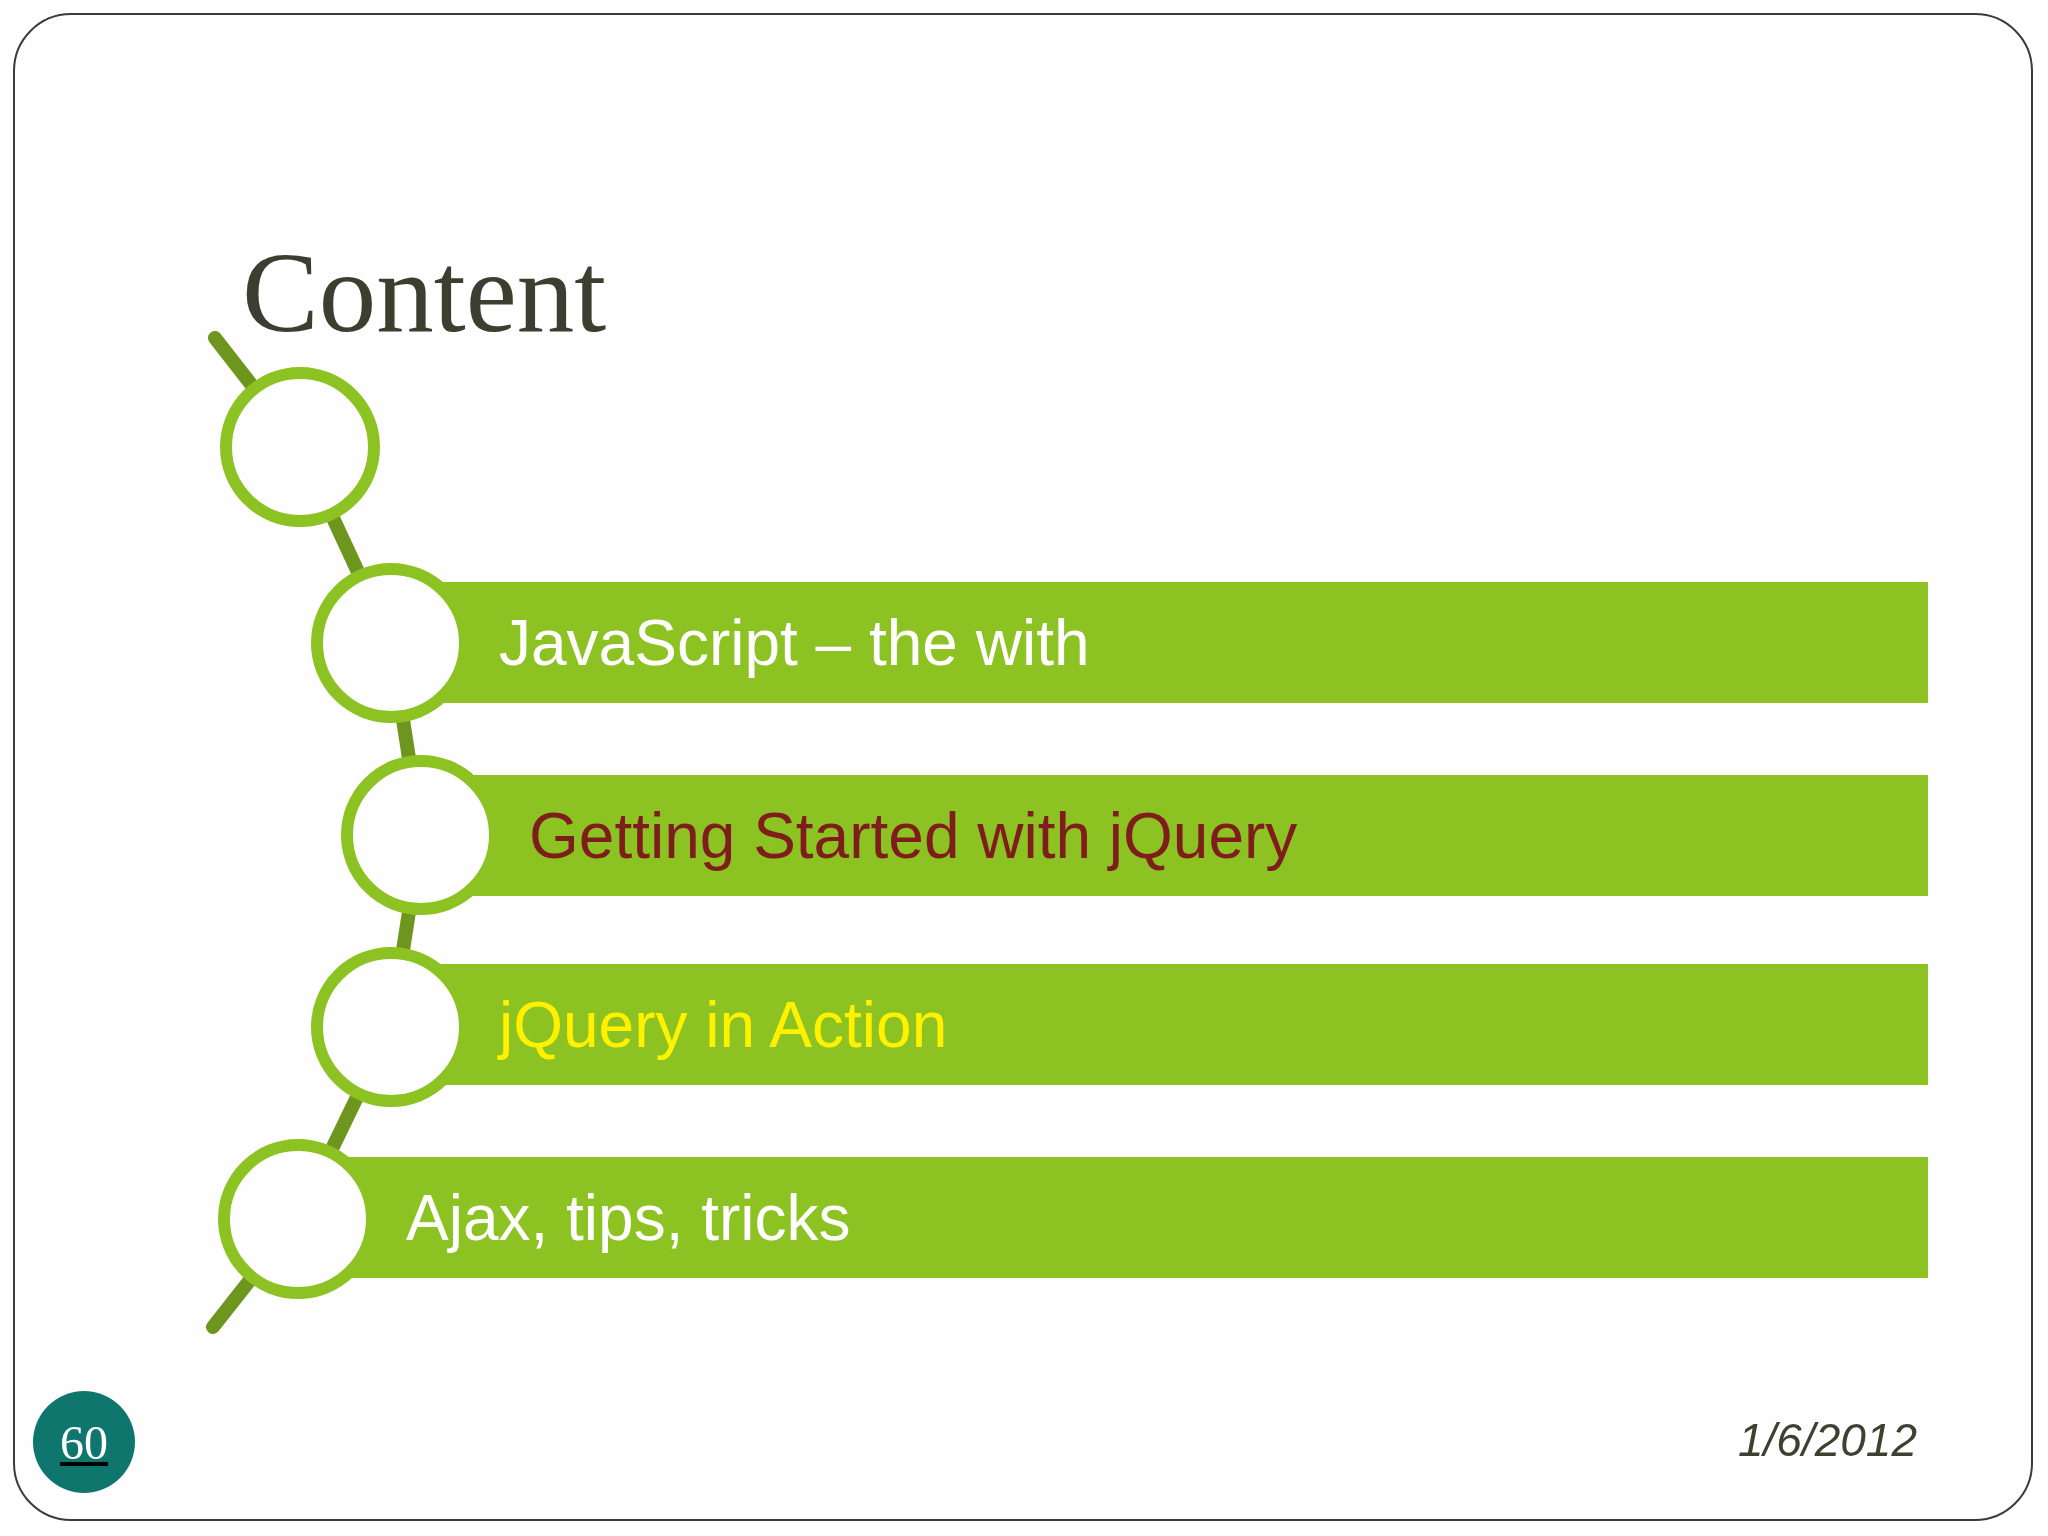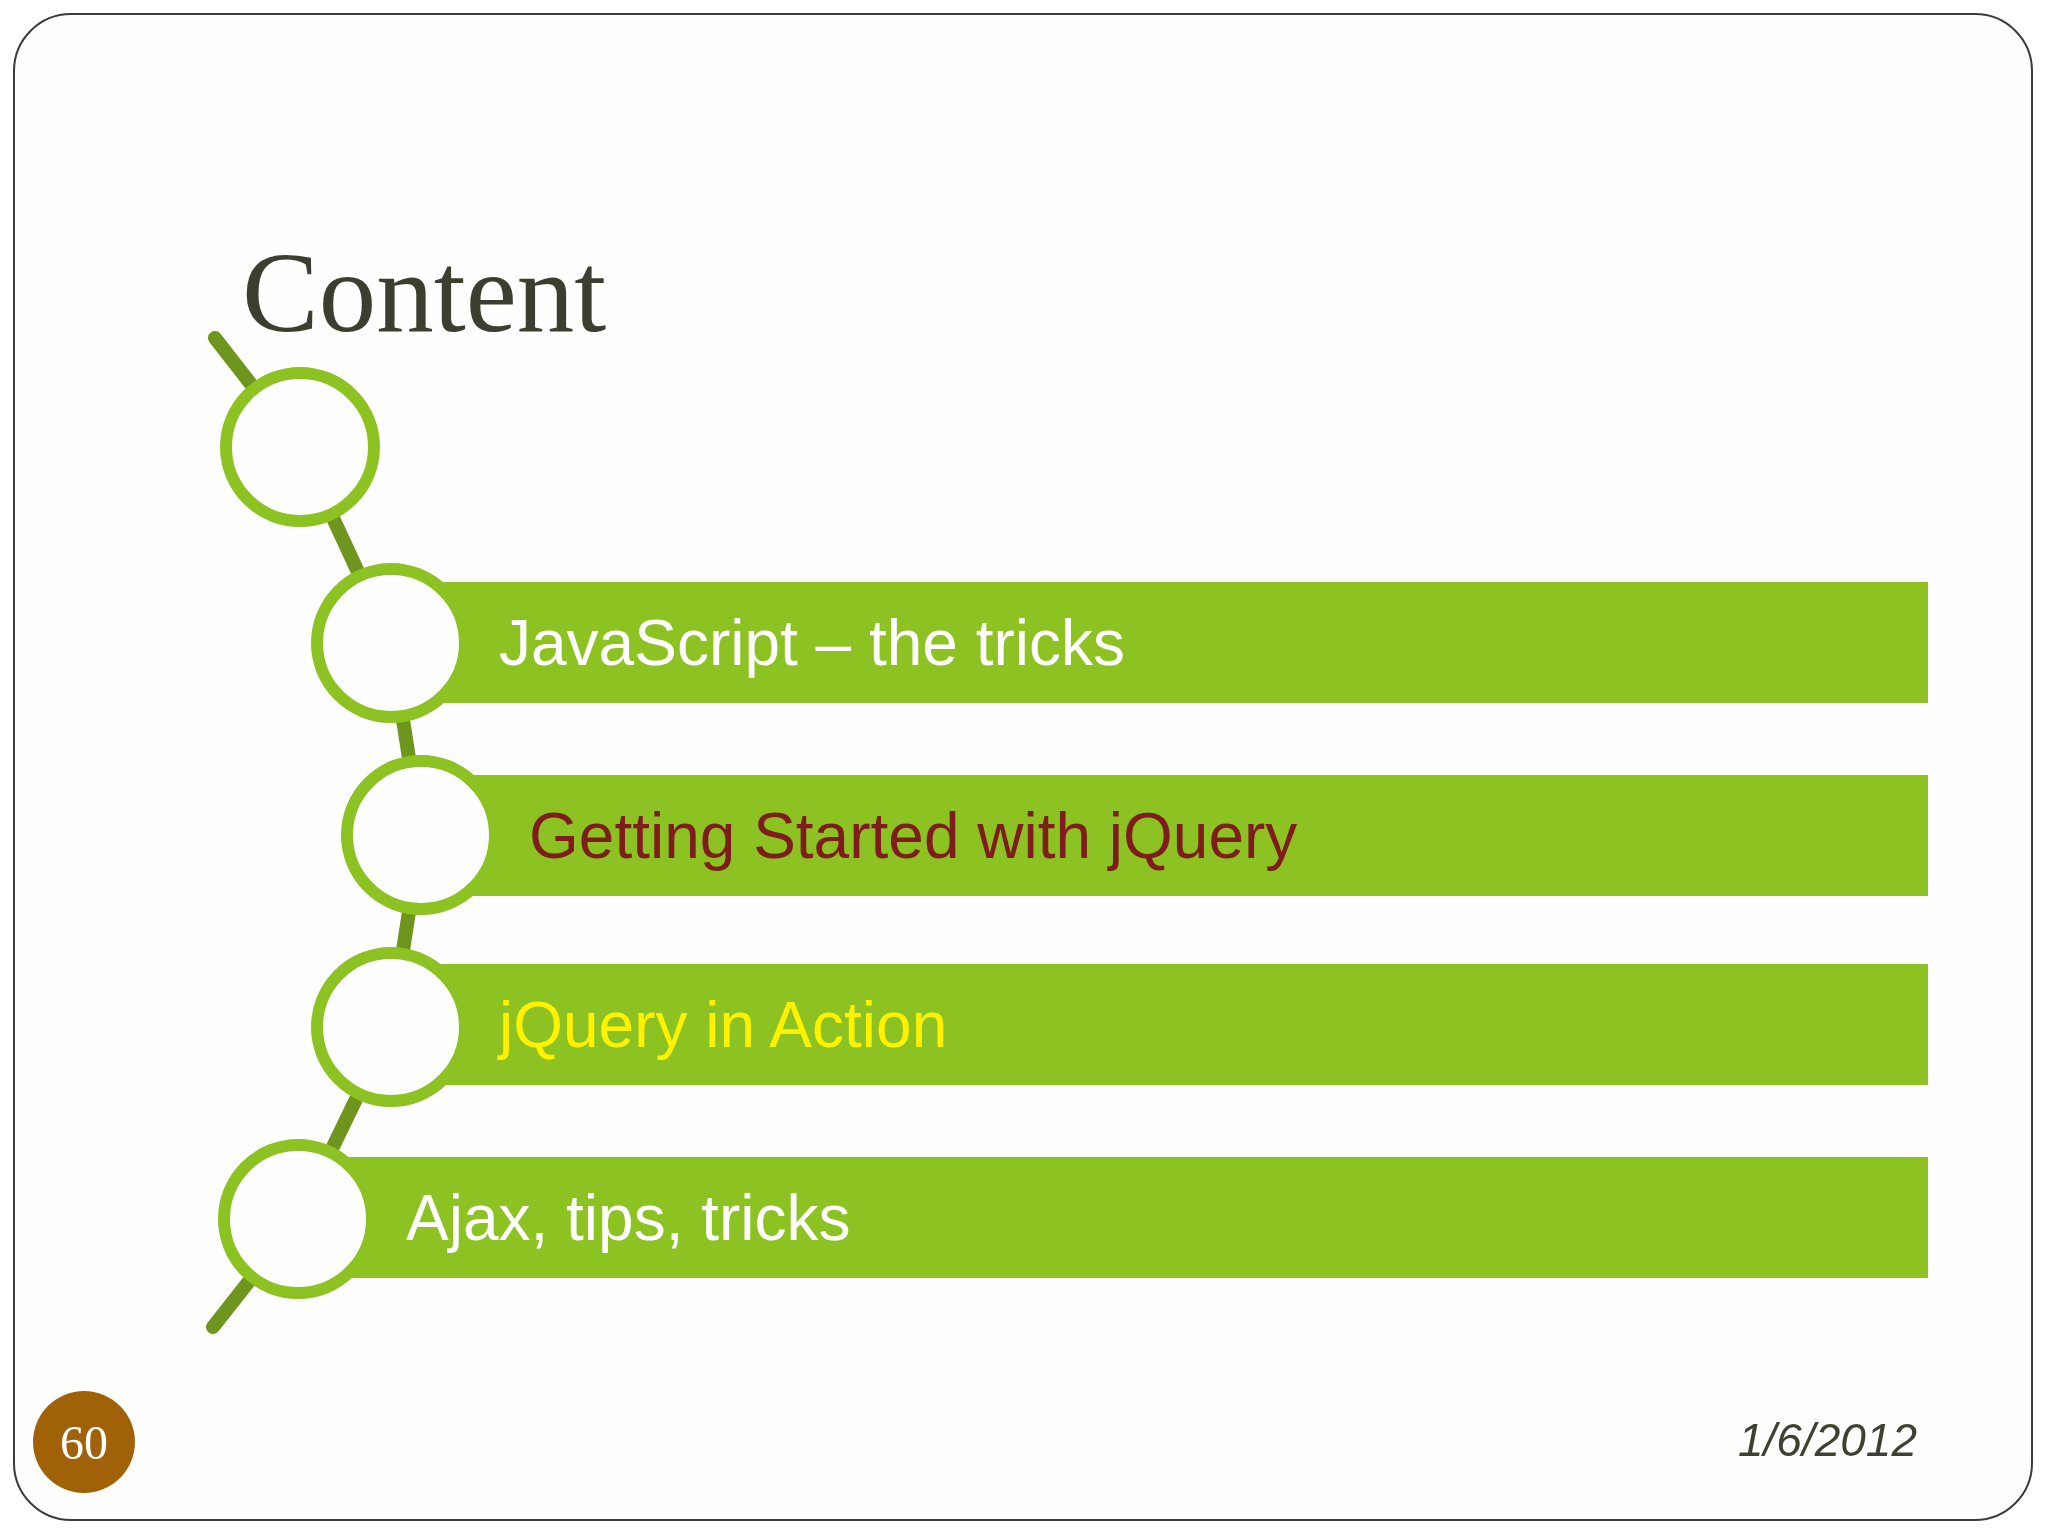--- a/index.html
+++ b/index.html
@@ -87,21 +87,21 @@
 <body>
 
 <div id="slide">
 
   <div class="slide-border"></div>
 
   <h1 class="slide-title" style="color: rgb(60, 63, 48);">Content</h1>
 
 
   <div class="bar" style="left: 441px; top: 582px; width: 1487px; background-color: rgb(140, 194, 33);">
-    <span class="bar-label" style="color: rgb(255, 255, 255);">JavaScript – the tricks</span>
+    <span class="bar-label" style="color: rgb(255, 255, 255);">JavaScript – the with</span>
   </div>
 
   <div class="bar" style="left: 471px; top: 775px; width: 1457px; background-color: rgb(140, 194, 33);">
     <span class="bar-label" style="color: #7f1d1d;">Getting Started with jQuery</span>
   </div>
 
   <div class="bar" style="left: 441px; top: 964px; width: 1487px; background-color: rgb(140, 194, 33);">
     <span class="bar-label" style="color: rgb(255, 241, 0);">jQuery in Action</span>
   </div>
 
@@ -111,19 +111,19 @@
 
   <svg id="process-svg" width="2048" height="1536" viewBox="0 0 2048 1536">
     <polyline points="215,338 300,447 391,643 421,835 391,1027 298,1219 213,1327" fill="none" stroke-width="14" stroke-linecap="round" stroke-linejoin="round" style="stroke: rgb(110, 150, 30);"></polyline>
     <circle cx="300" cy="447" r="74" stroke-width="12" style="stroke: rgb(140, 194, 33); fill: rgb(254, 254, 254);"></circle>
     <circle cx="391" cy="643" r="74" stroke-width="12" style="stroke: rgb(140, 194, 33); fill: rgb(254, 254, 254);"></circle>
     <circle cx="421" cy="835" r="74" stroke-width="12" style="stroke: rgb(140, 194, 33); fill: rgb(254, 254, 254);"></circle>
     <circle cx="391" cy="1027" r="74" stroke-width="12" style="stroke: rgb(140, 194, 33); fill: rgb(254, 254, 254);"></circle>
     <circle cx="298" cy="1219" r="74" stroke-width="12" style="stroke: rgb(140, 194, 33); fill: rgb(254, 254, 254);"></circle>
   </svg>
 
-  <div class="page-number-circle" style="background-color: #a16207;">
+  <div class="page-number-circle" style="background-color: #0f766e; text-decoration: underline;">
     <span class="page-number-text">60</span>
   </div>
 
   <div class="slide-date" style="color: rgb(62, 65, 48); font-style: italic;">1/6/2012</div>
 
 </div>
 
 </body></html>

